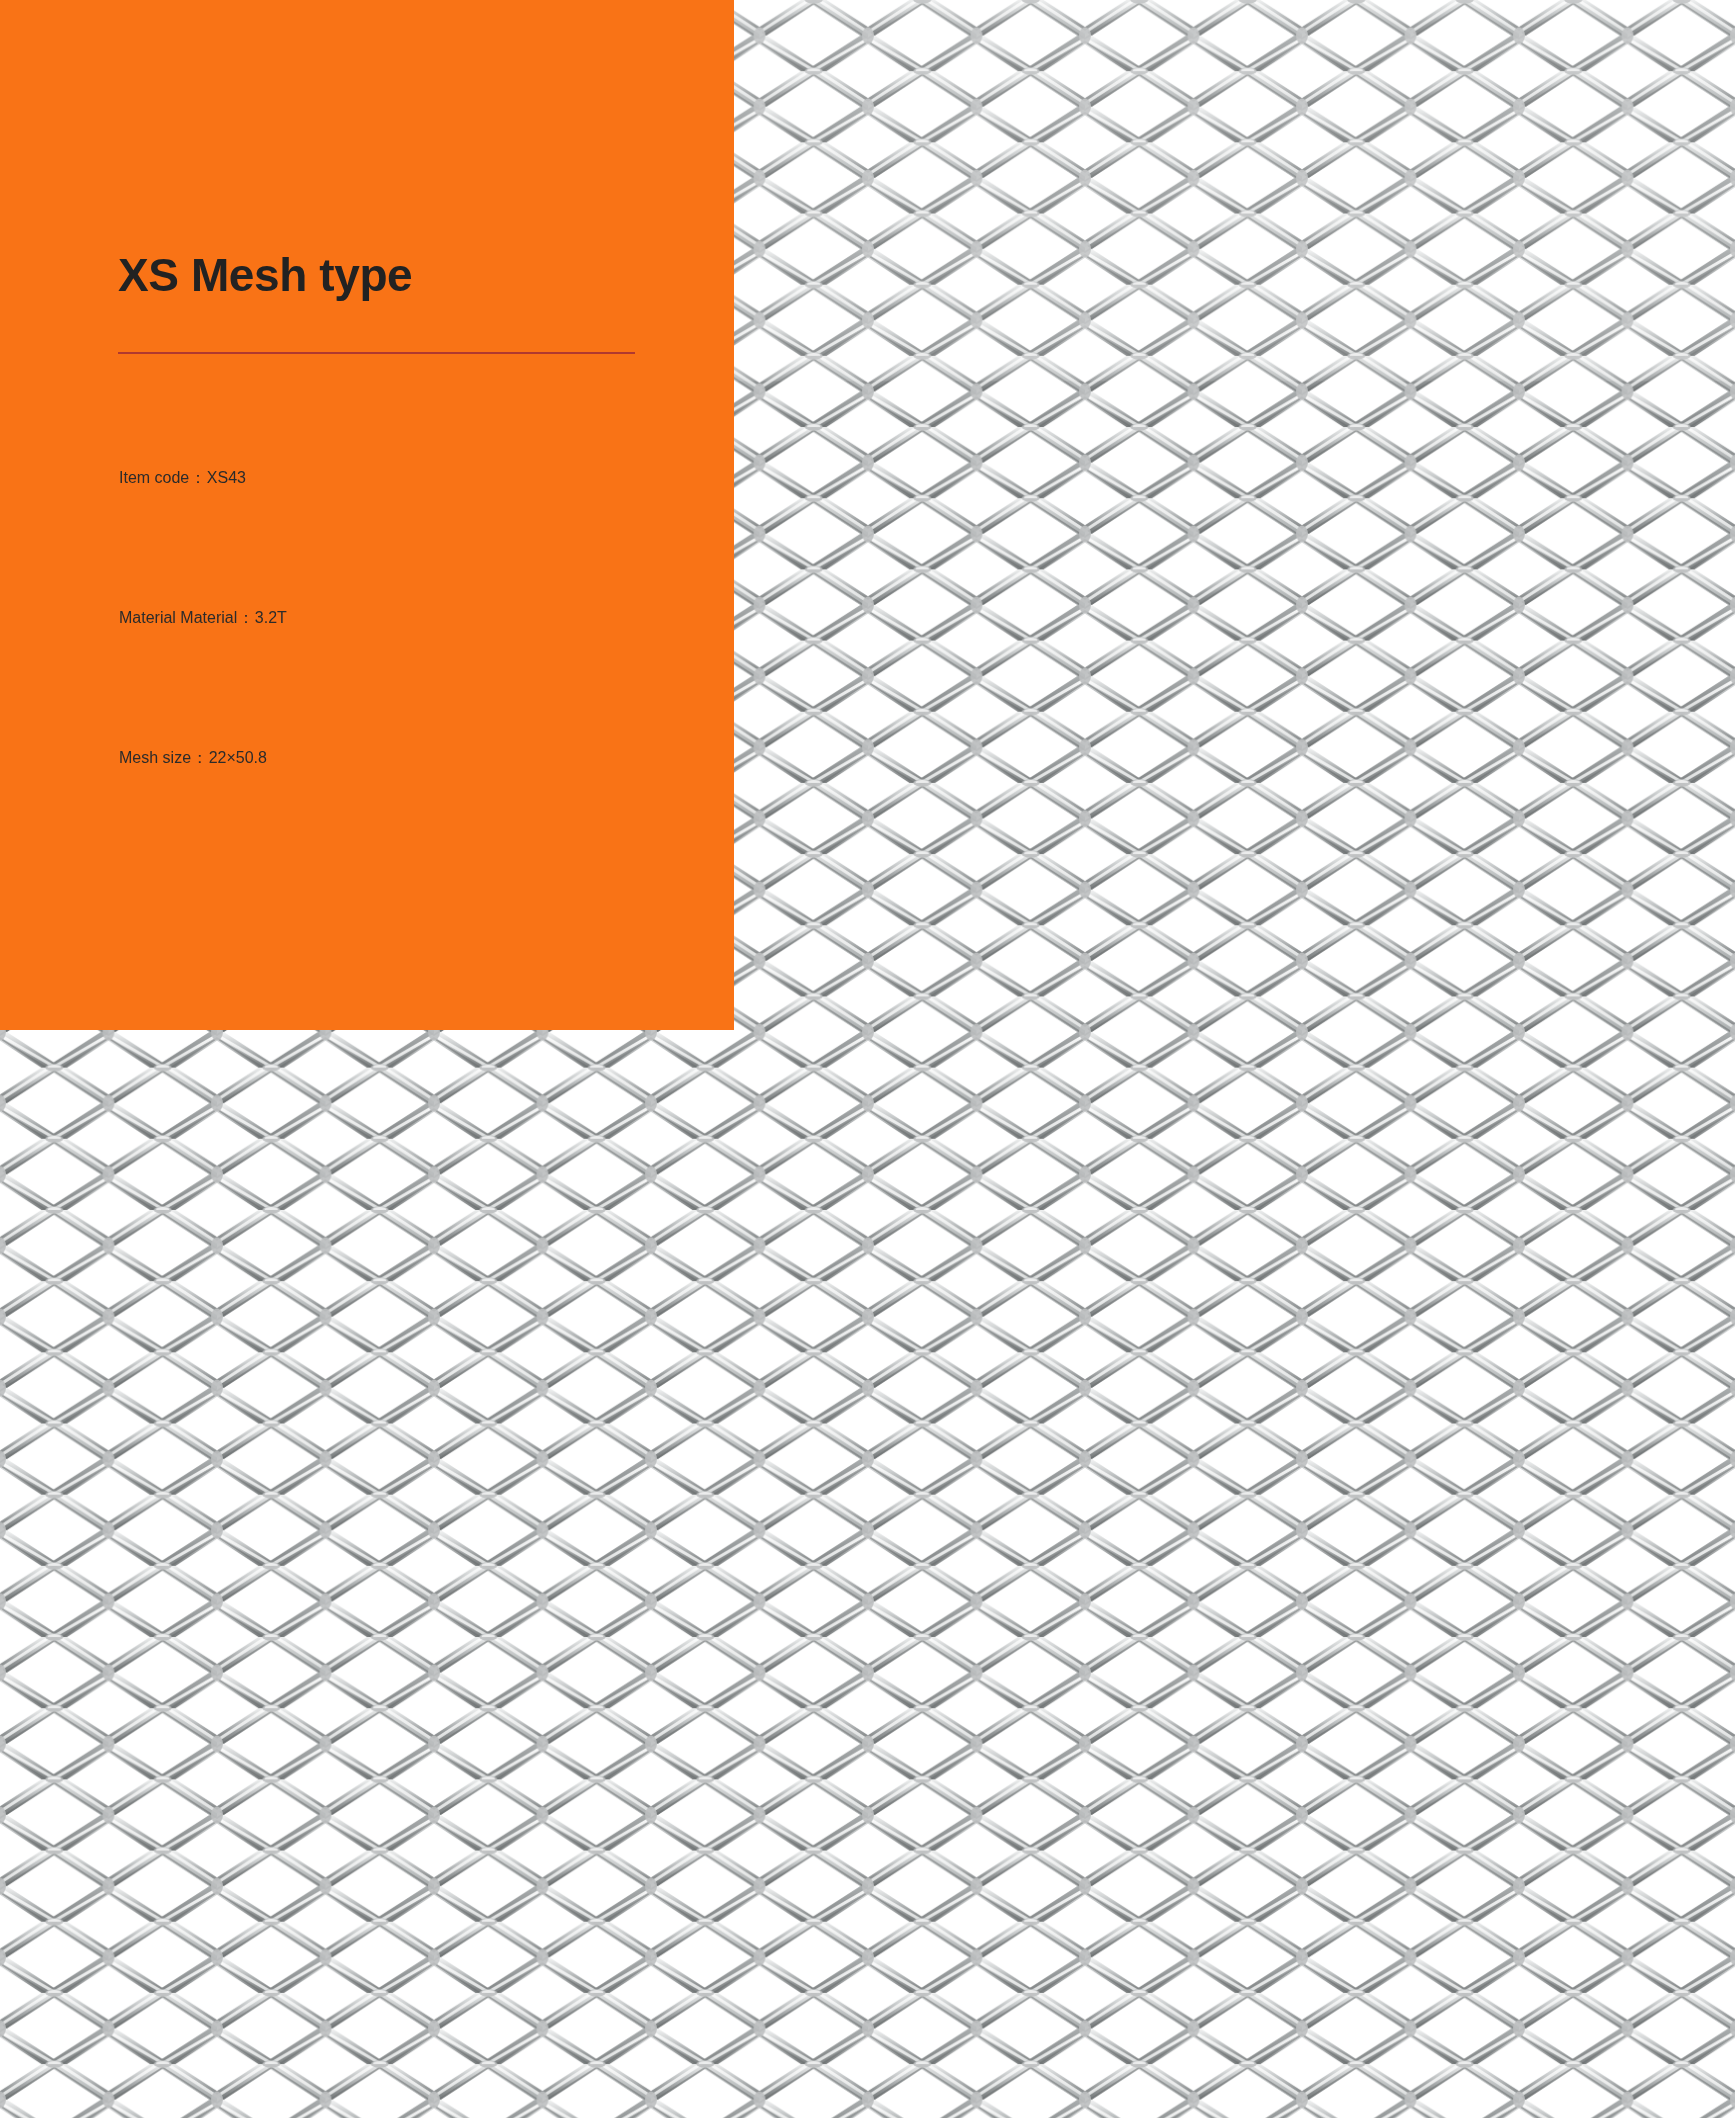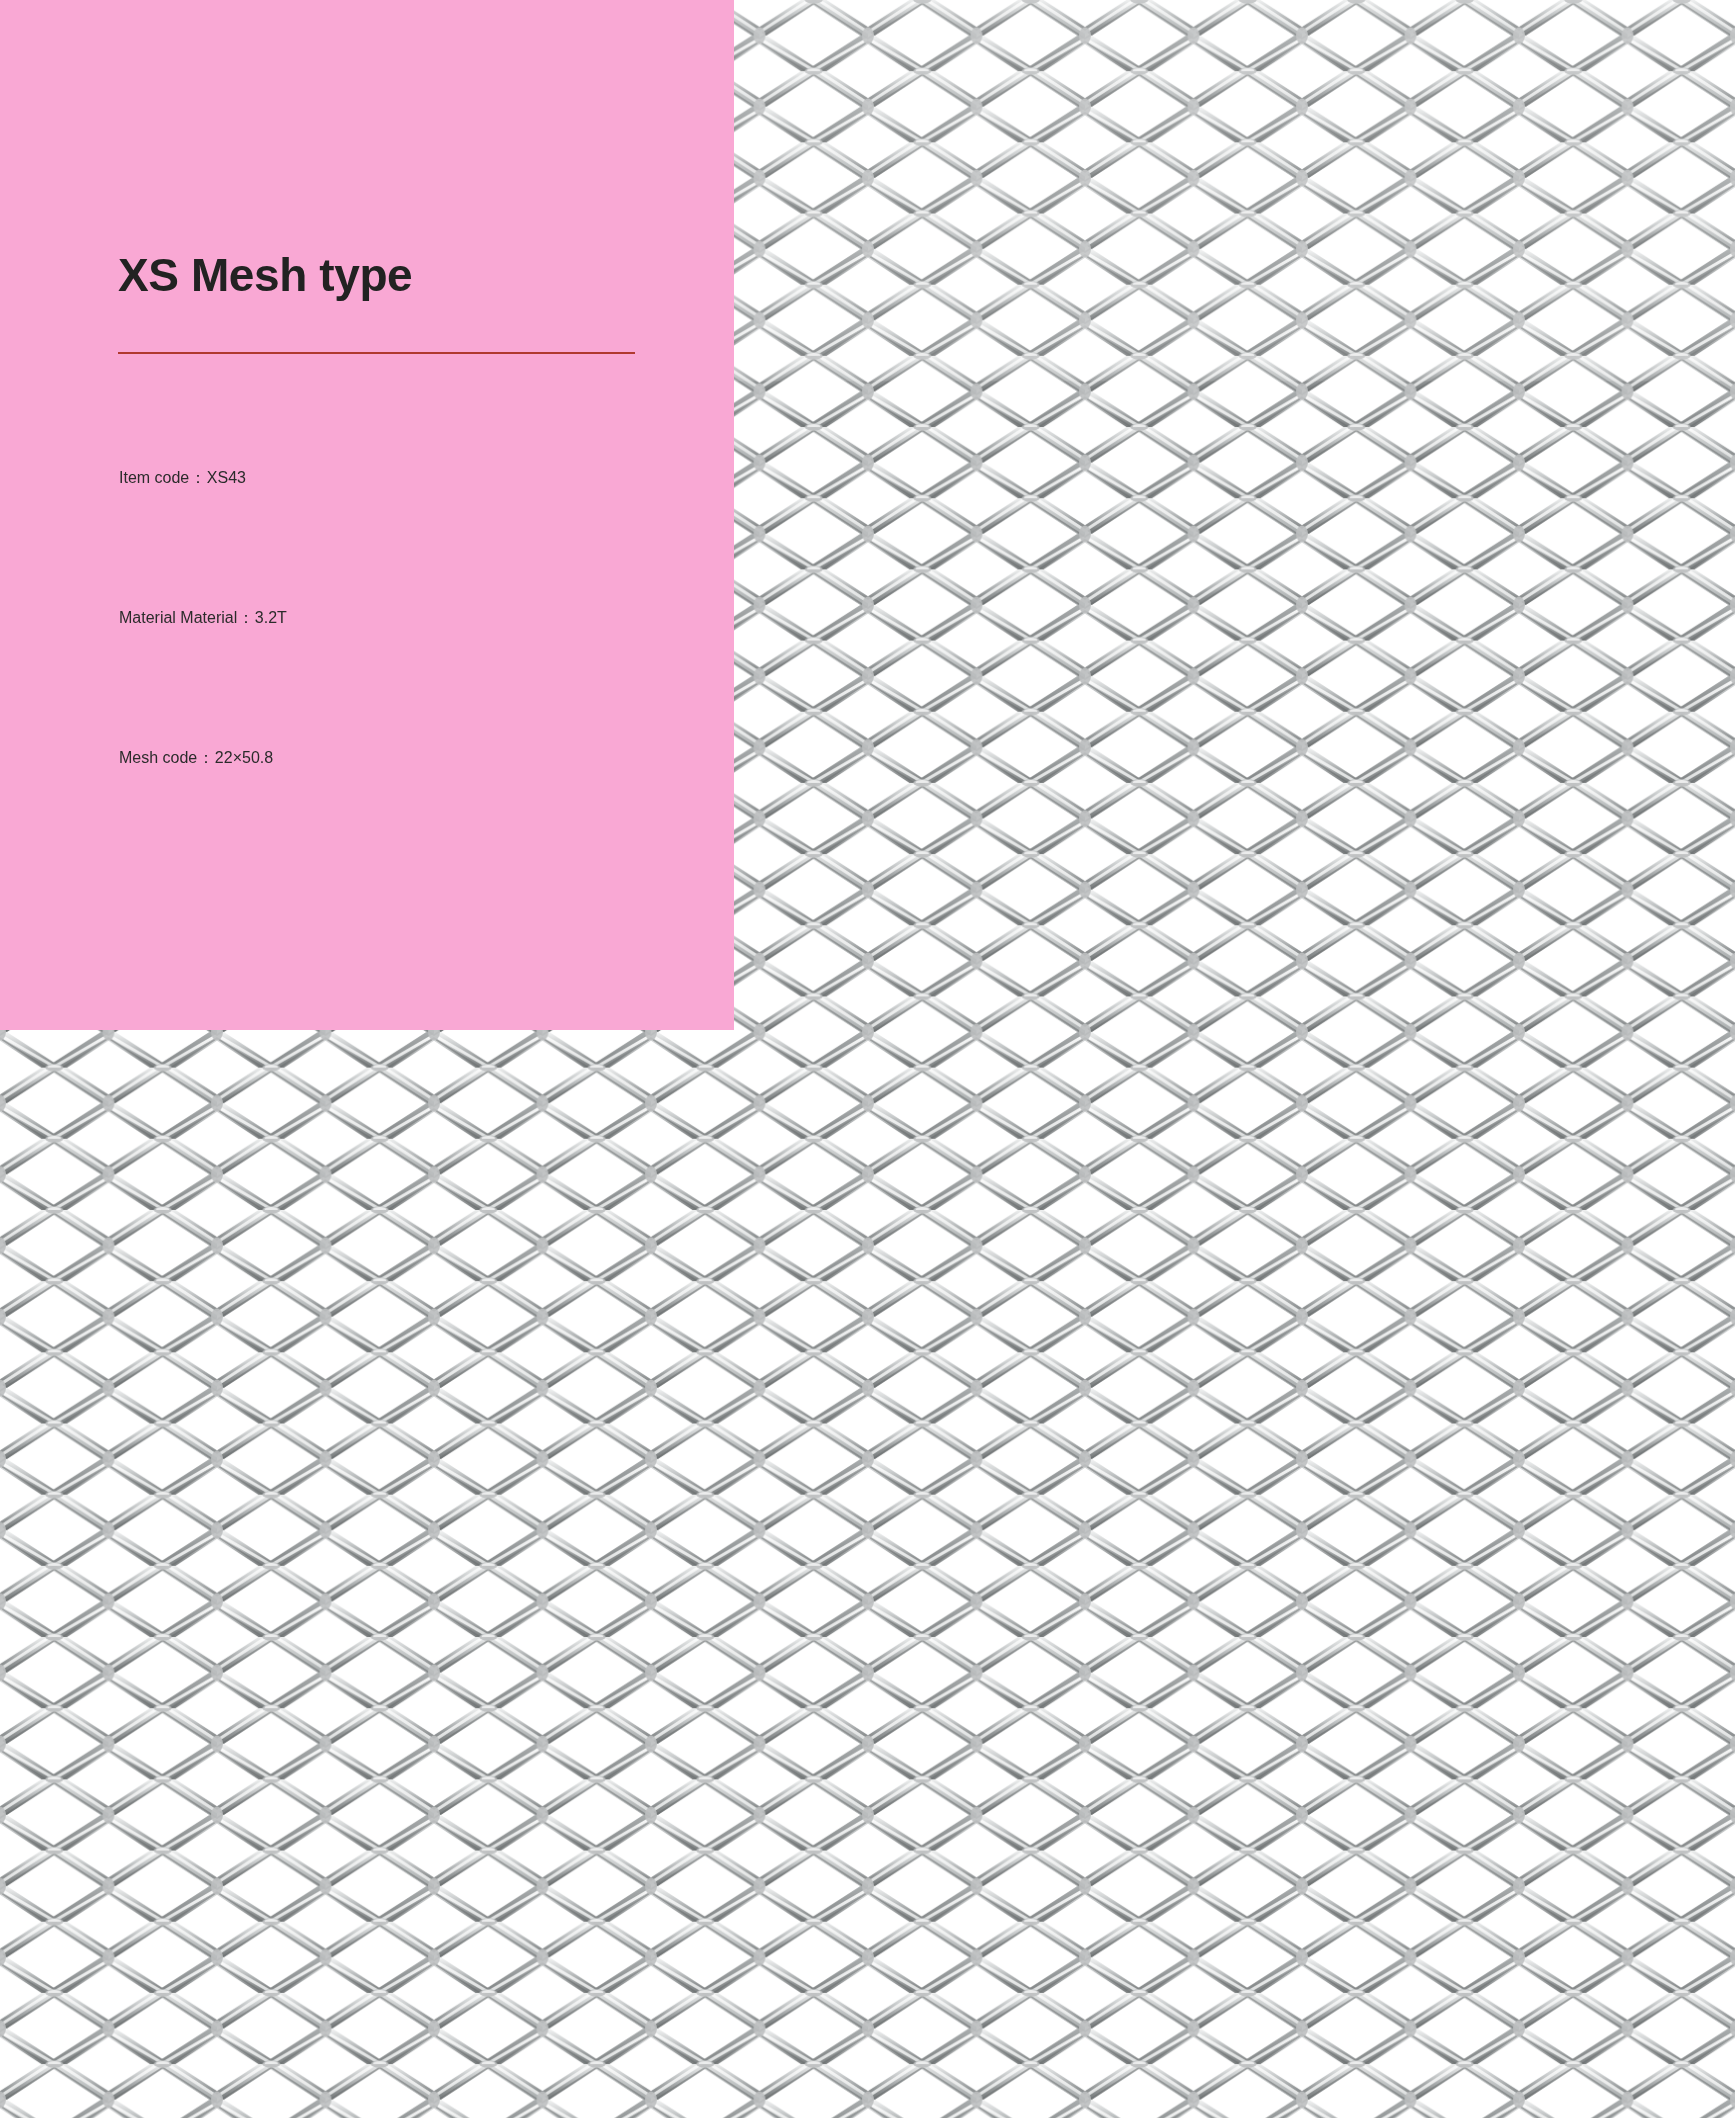--- a/index.html
+++ b/index.html
@@ -30,21 +30,21 @@
     display: block;
   }
 
   
   #info-card {
     position: absolute;
     left: 0;
     top: 0;
     width: 734px;
     height: 1030px;
-    background: #f9a8d4;
+    background: #f97316;
     box-sizing: border-box;
   }
 
   #card-title {
     position: absolute;
     left: 118px;
     top: 252px;
     font-size: 46px;
     font-weight: bold;
     color: #222222;
@@ -147,17 +147,17 @@
 
   <div class="spec-line" id="spec-0">
     <span>Item code</span><span class="spec-sep">：</span><span>XS43</span>
   </div>
 
   <div class="spec-line" id="spec-1">
     <span>Material Material</span><span class="spec-sep">：</span><span>3.2T</span>
   </div>
 
   <div class="spec-line" id="spec-2">
-    <span>Mesh code</span><span class="spec-sep">：</span><span>22×50.8</span>
+    <span>Mesh size</span><span class="spec-sep">：</span><span>22×50.8</span>
   </div>
 
 </div>
 
 
 </body></html>

